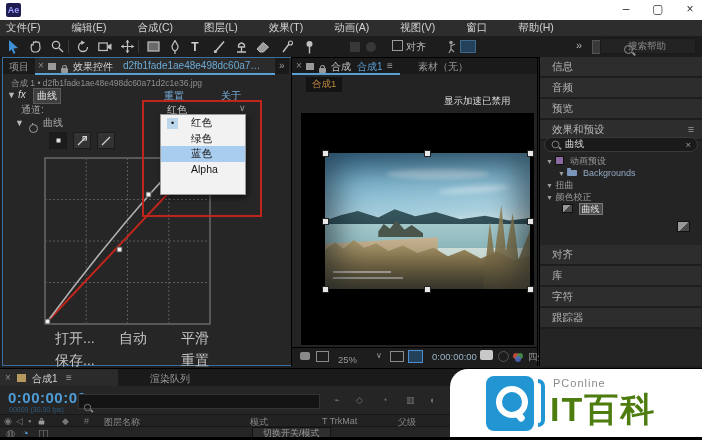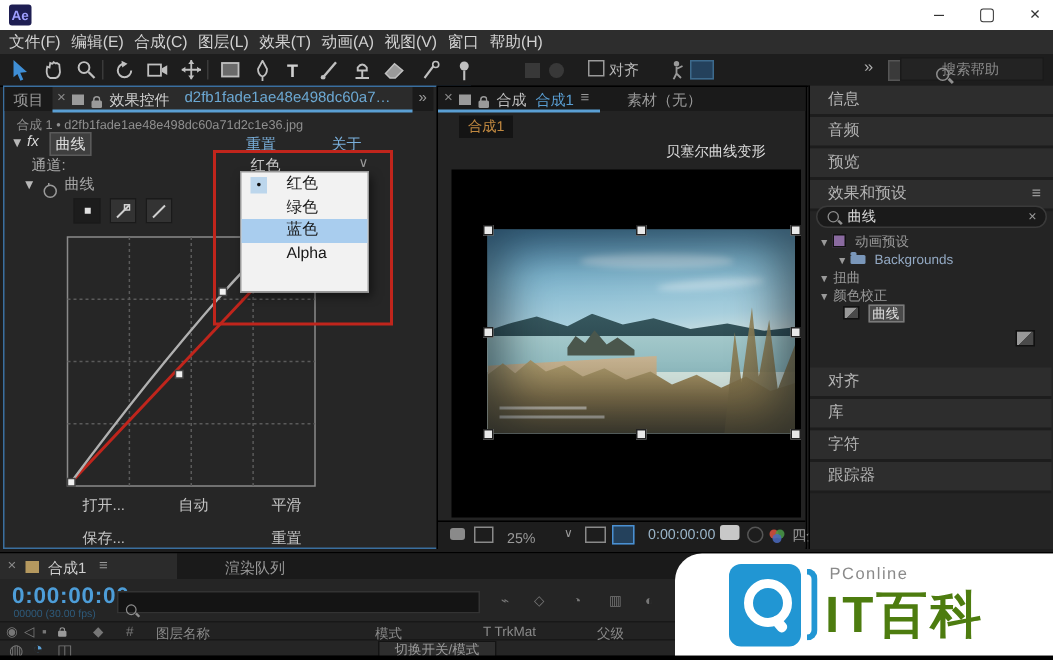--- a/index.html
+++ b/index.html
@@ -11,21 +11,21 @@
 
   
   .titlebar{left:0;top:0;width:702px;height:20px;background:#fff;color:#1a1a1a;font-size:11px;}
   .ae-badge{left:6px;top:3px;width:15px;height:14px;background:#1e1e52;color:#9f9fff;
             font-size:9px;font-weight:bold;text-align:center;line-height:14px;border-radius:2px;}
   .title-text{left:27px;top:4px;white-space:nowrap;}
   .winbtn{top:0;width:28px;height:20px;text-align:center;line-height:19px;font-size:12px;color:#333;}
 
   
   .menubar{left:0;top:20px;width:702px;height:16px;background:#2d2d2d;display:flex;align-items:center;
-           font-size:10.5px;color:#d2d2d2;padding-left:6px;box-sizing:border-box;gap:7px;}
+           font-size:10.5px;color:#d2d2d2;padding-left:6px;box-sizing:border-box;gap:31px;}
   .menubar span{cursor:default;}
 
   
   .toolbar{left:0;top:36px;width:702px;height:21px;background:#1d1d1d;border-bottom:1px solid #000;}
   .tool{top:2px;width:18px;height:17px;display:flex;align-items:center;justify-content:center;}
   .tool svg{display:block;}
   .tb-sep{top:4px;width:1px;height:13px;background:#3a3a3a;}
   .snap-box{width:9px;height:9px;border:1px solid #9a9a9a;display:inline-block;margin-right:3px;vertical-align:-1px;}
   .snap{top:4px;font-size:10px;color:#b8b8b8;}
   .help-search{left:600px;top:2px;width:96px;height:16px;background:#232323;border:1px solid #1a1a1a;
@@ -41,21 +41,21 @@
 
   
   .ec-panel{left:2px;top:57px;width:312px;height:309px;background:#262626;border:1px solid #3a6f9f;box-sizing:border-box;}
   .ec-breadcrumb{font-size:8.5px;color:#8f8f8f;}
   .fx-italic{font-style:italic;font-size:10px;color:#d8d8d8;}
   .chip{background:#3f3f3f;border:1px solid #5a5a5a;padding:0 3px;font-size:10px;color:#e0e0e0;}
   .bluelink{color:#7ab0dc;font-size:10px;}
   .graylbl{color:#a8a8a8;font-size:10px;}
   .curvebtn{width:16px;height:15px;background:#333;border:1px solid #1a1a1a;display:flex;align-items:center;justify-content:center;}
   .curvebtn.active{background:#1c1c1c;}
-  .ec-btn{font-size:10px;color:#c4c4c4;}
+  .ec-btn{font-size:14px;color:#c4c4c4;}
 
   
   .dropdown{left:160px;top:114px;width:84px;height:79px;background:#f2f2f2;border:1px solid #9a9a9a;
             box-shadow:2px 3px 6px rgba(0,0,0,.5);z-index:6;font-size:10.5px;color:#161616;}
   .dd-item{height:15.5px;line-height:15.5px;padding-left:30px;position:relative;}
   .dd-item.hl{background:#a9cdee;}
   .dd-radio{position:absolute;left:6px;top:2.5px;width:11px;height:11px;background:#bcd6ec;
             text-align:center;line-height:10px;font-size:9px;color:#111;}
   .red-rect{left:142px;top:100px;width:116px;height:113px;border:2px solid #c0251c;z-index:7;pointer-events:none;}
 
@@ -346,21 +346,21 @@
       <span class="a" style="left:4px;top:2px;color:#8a8a8a;">×</span>
       <span class="a" style="left:14px;top:5px;width:8px;height:7px;background:#9a9a9a;"></span>
       <span class="a lock" style="left:27px;top:6px;"></span>
       <span class="a" style="left:39px;top:2px;color:#c0c0c0;">合成</span>
       <span class="a" style="left:65px;top:2px;color:#5a9fd4;">合成1</span>
       <span class="a" style="left:95px;top:2px;color:#9a9a9a;">≡</span>
       <span class="a" style="left:126px;top:2px;color:#9a9a9a;">素材（无）</span>
       <div class="a blue-underline" style="left:0;top:15px;width:108px;"></div>
     </div>
     <span class="a viewer-subtab" style="left:14px;top:19px;">合成1</span>
-    <span class="a notice" style="left:152px;top:37px;">贝塞尔曲线变形</span>
+    <span class="a notice" style="left:152px;top:37px;">显示加速已禁用</span>
 
     <div class="a comp-black" style="left:9px;top:55px;width:233px;height:232px;">
 
       <div class="a photo">
         <div class="a cloud" style="left:30%;top:12%;width:50%;height:7%;"></div>
         <div class="a cloud" style="left:55%;top:24%;width:35%;height:5%;transform:rotate(-4deg);"></div>
         <div class="a mountains"></div>
         <div class="a sea"></div>
         <div class="a rocks"></div>
         <div class="a sand"></div>

